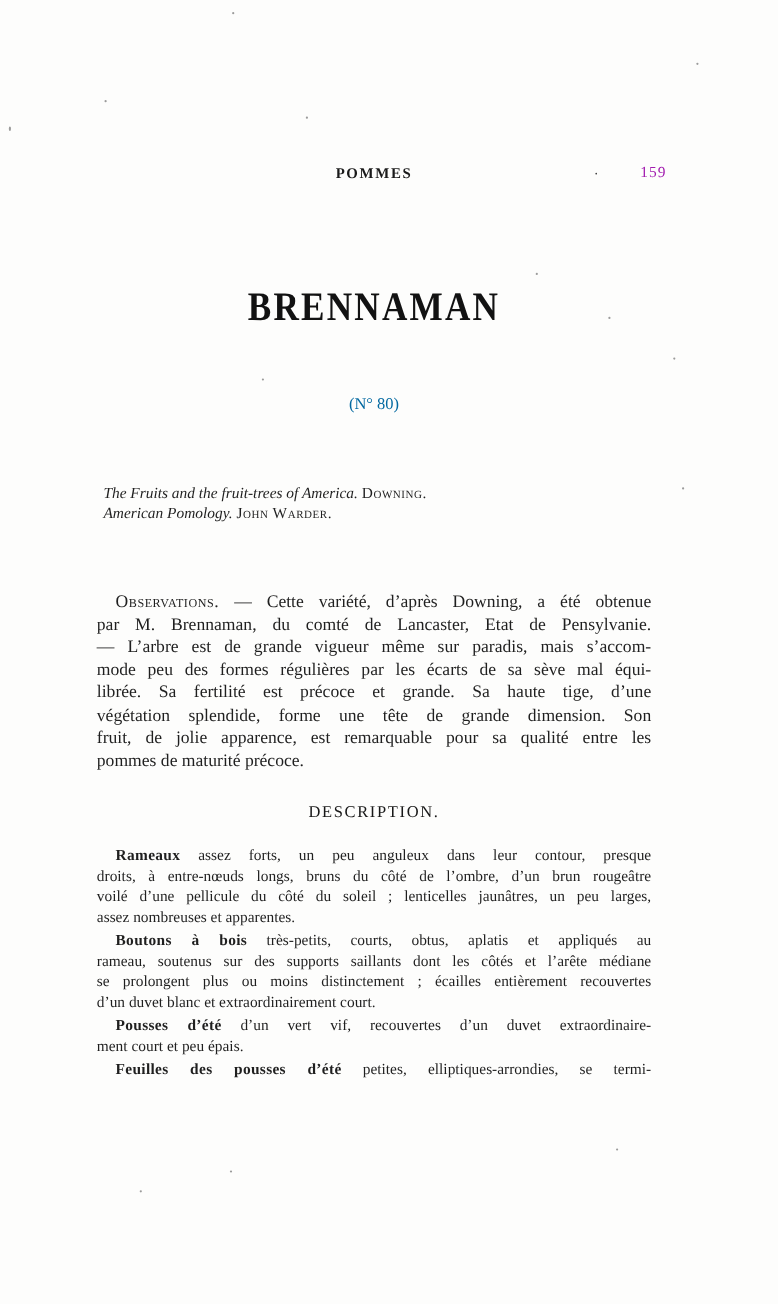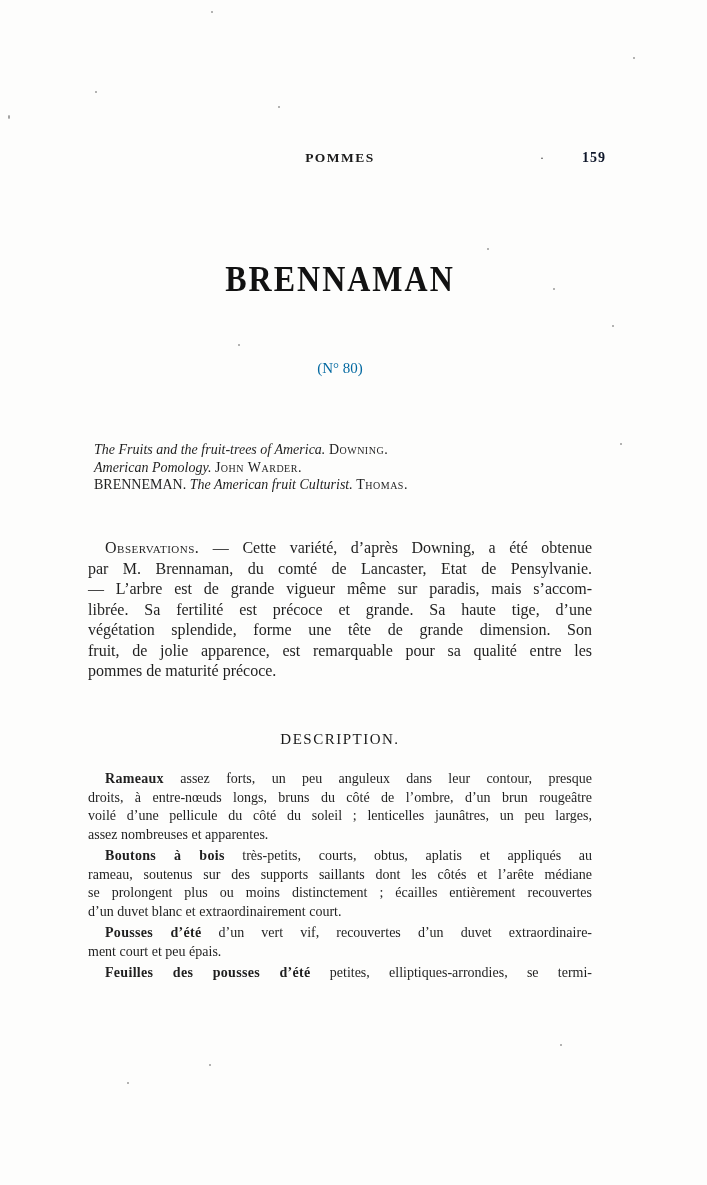--- a/index.html
+++ b/index.html
@@ -11,21 +11,21 @@
     font-family:"Liberation Serif", serif;
     color:#1f1f1f;
   }
   
   .header{position:absolute;left:88px;top:150px;width:504px;height:20px;}
   .running-title{
     display:block;text-align:center;
     font-size:13.5px;font-weight:bold;letter-spacing:1.5px;color:#1a1a1a;
   }
   .header-dot{position:absolute;left:452px;top:1px;font-size:12px;color:#333;}
-  .page-number{position:absolute;left:494px;top:0;font-size:14px;font-weight:bold;letter-spacing:1px;color:#0f172a;}
+  .page-number{position:absolute;left:494px;top:0;font-size:14px;font-weight:normal;letter-spacing:1px;color:#a21caf;}
   
   .title{
     position:absolute;left:88px;top:258px;width:504px;margin:0;
     text-align:center;font-size:32px;font-weight:bold;letter-spacing:2px;
     color:#121212;transform:scaleY(1.15);transform-origin:center top;
   }
   .number-line{
     position:absolute;left:88px;top:360px;width:504px;
     text-align:center;font-size:15px;color:#0369a1;
   }
@@ -71,27 +71,27 @@
     <span class="page-number">159</span>
   </div>
 
   <h1 class="title">BRENNAMAN</h1>
 
   <div class="number-line">(N° 80)</div>
 
   <div class="bibliography">
       <div class="tline last"><span class="seg-i">The Fruits and the fruit-trees of America. </span><span class="seg-sc">Downing.</span></div>
       <div class="tline last"><span class="seg-i">American Pomology. </span><span class="seg-sc">John Warder.</span></div>
-      <div class="tline last"><span class="seg-n">BRENNEMAN. </span><span class="seg-i">The American fruit Culturist. </span><span class="seg-sc">Thomas.</span></div>
     </div>
 
   <div class="observations">
       <div class="tline just indent"><span class="seg-sc">Observations.</span><span class="seg-n"> — Cette variété, d’après Downing, a été obtenue</span></div>
       <div class="tline just"><span class="seg-n">par M. Brennaman, du comté de Lancaster, Etat de Pensylvanie.</span></div>
       <div class="tline just"><span class="seg-n">— L’arbre est de grande vigueur même sur paradis, mais s’accom-</span></div>
+      <div class="tline just"><span class="seg-n">mode peu des formes régulières par les écarts de sa sève mal équi-</span></div>
       <div class="tline just"><span class="seg-n">librée. Sa fertilité est précoce et grande. Sa haute tige, d’une</span></div>
       <div class="tline just"><span class="seg-n">végétation splendide, forme une tête de grande dimension. Son</span></div>
       <div class="tline just"><span class="seg-n">fruit, de jolie apparence, est remarquable pour sa qualité entre les</span></div>
       <div class="tline last"><span class="seg-n">pommes de maturité précoce.</span></div>
     </div>
 
   <div class="desc-heading">DESCRIPTION.</div>
 
   <div class="description">
       <div class="para">

